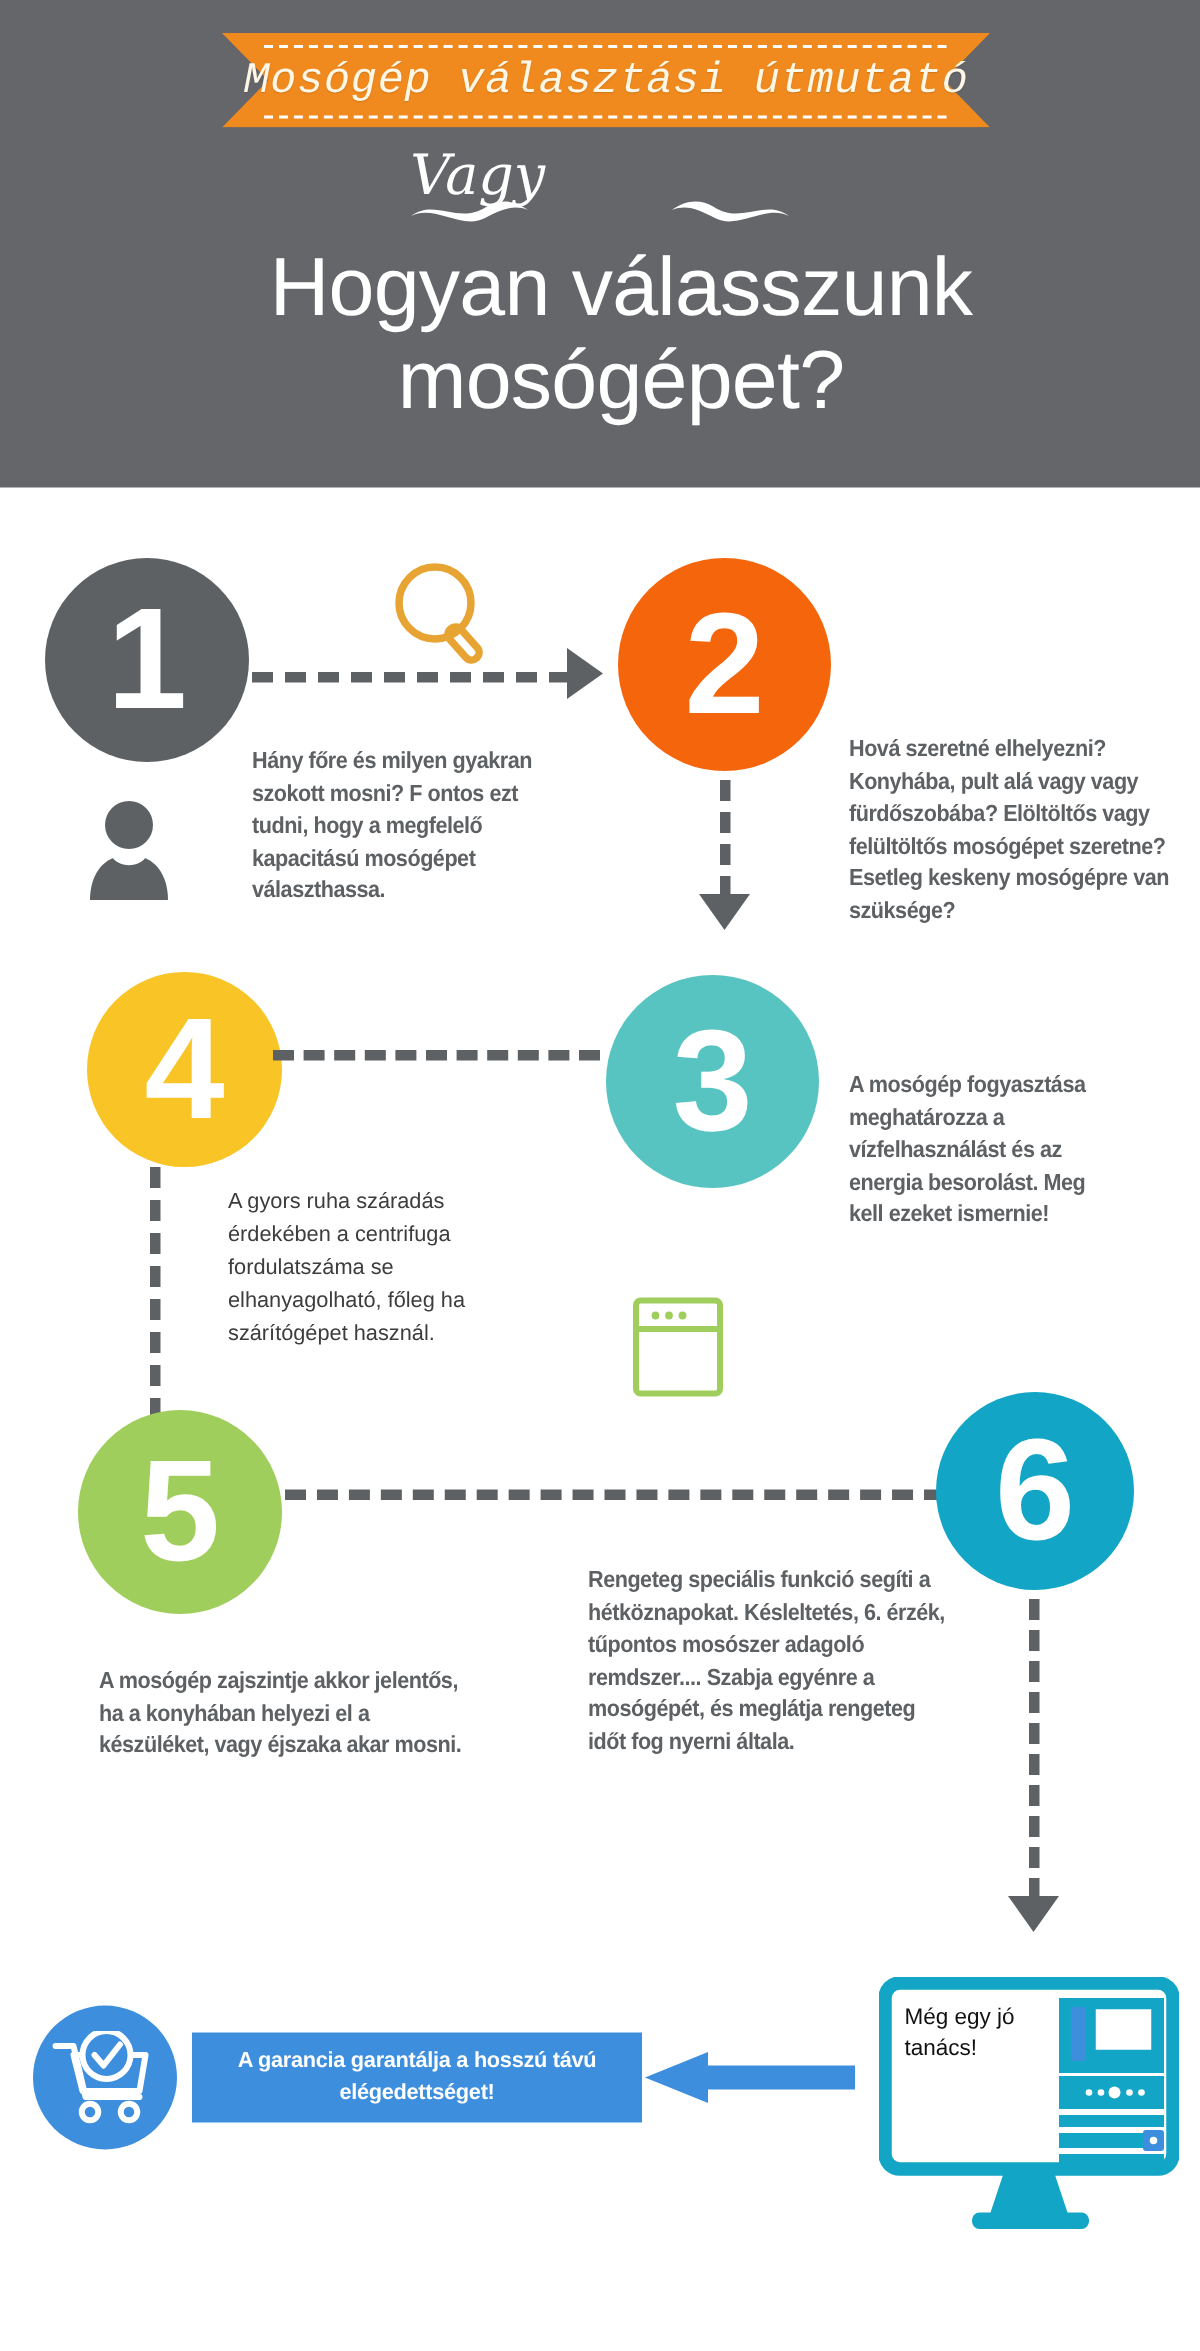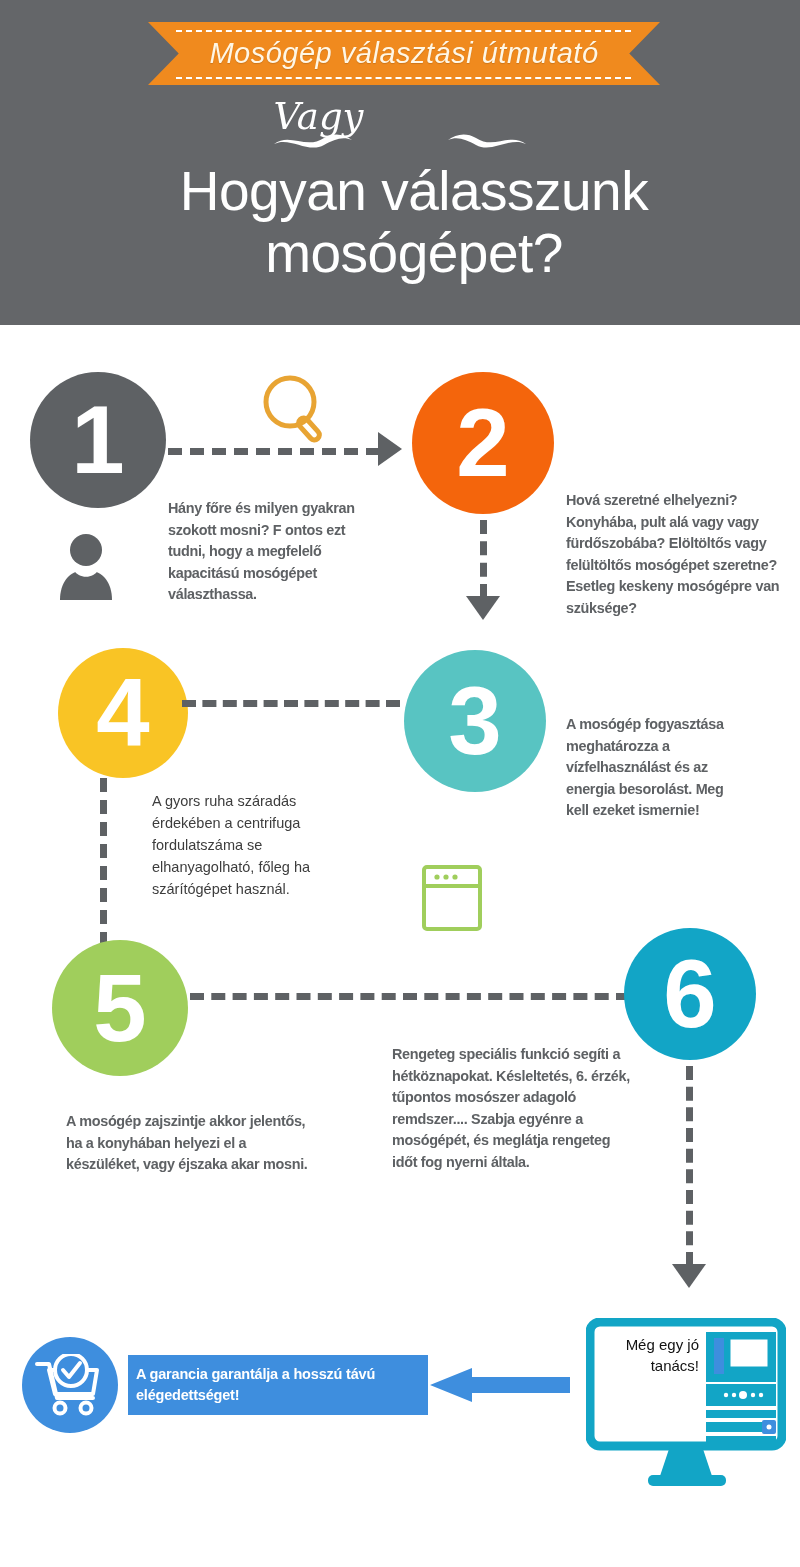--- a/index.html
+++ b/index.html
@@ -26,21 +26,21 @@
   .ribbon-dash-top,.ribbon-dash-bot{
     position:absolute;left:176px;width:455px;height:0;
     border-top:2px dashed #ffffff;
   }
   .ribbon-dash-top{top:30px;}
   .ribbon-dash-bot{top:77px;}
   .ribbon-title{
     position:absolute;left:148px;top:22px;width:512px;height:63px;
     display:flex;align-items:center;justify-content:center;
     color:#FFF7E6;
-    font-family:Liberation Sans, sans-serif;
+    font-family:Liberation Mono, monospace;
     font-style:italic;
     font-size:29px;
     letter-spacing:.5px;
     white-space:nowrap;
     text-shadow:0 1px 1px rgba(0,0,0,.15);
   }
   .vagy{
     position:absolute;left:0;top:95px;width:637px;
     text-align:center;
     color:#ffffff;
@@ -105,33 +105,33 @@
   
   .cart-circle{
     position:absolute;left:22px;top:1337px;width:96px;height:96px;
     border-radius:50%;background:#3E8EDE;
     display:flex;align-items:center;justify-content:center;
   }
   .blue-banner{
     position:absolute;left:128px;top:1355px;width:300px;height:60px;
     background:#3E8EDE;
     display:flex;align-items:center;justify-content:center;
-    text-align:left;color:#ffffff;
+    text-align:center;color:#ffffff;
     font-family:"Liberation Sans Narrow","Liberation Sans",sans-serif;
     font-weight:bold;font-size:14.5px;line-height:21px;
     letter-spacing:-0.2px;
     padding:0 8px;box-sizing:border-box;
   }
   .big-left-arrow{
     position:absolute;left:430px;top:1368px;width:140px;height:34px;
   }
   .monitor{position:absolute;left:586px;top:1318px;width:200px;height:172px;}
   .tip-text{
     position:absolute;left:603px;top:1334px;width:96px;
-    text-align:right;color:#111111;
+    text-align:left;color:#111111;
     font-family:"Liberation Sans",sans-serif;
     font-size:15px;line-height:21px;font-weight:normal;
   }
 </style>
 </head>
 <body>
 
 <div id="page">
 
   <div class="header">

